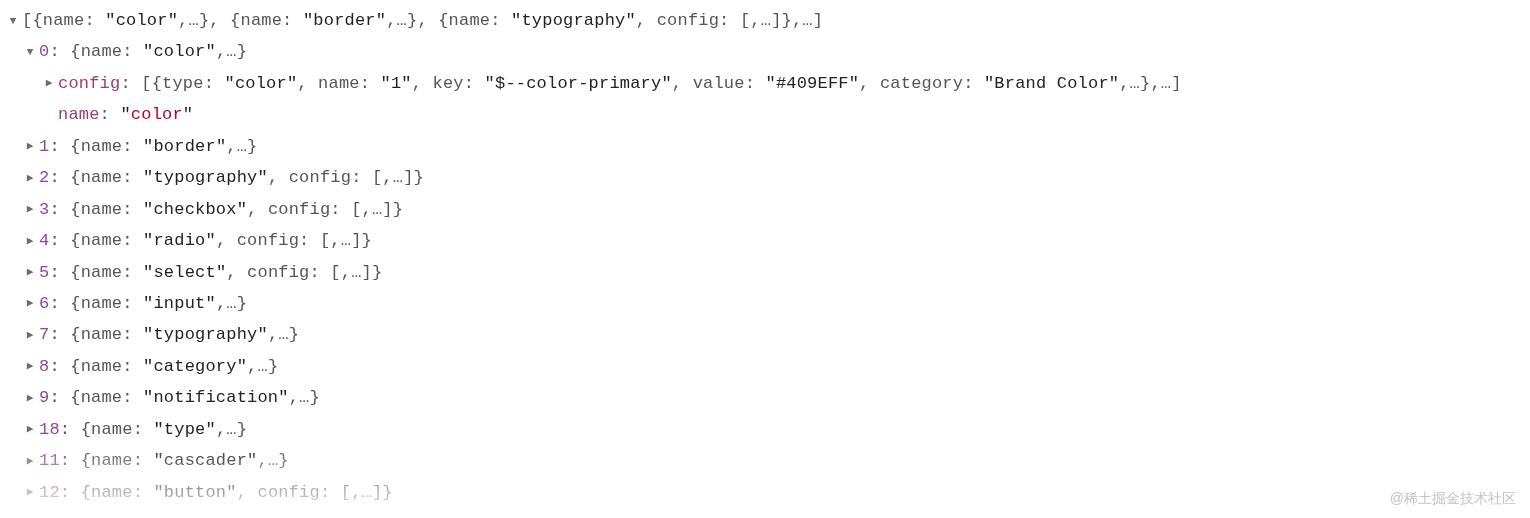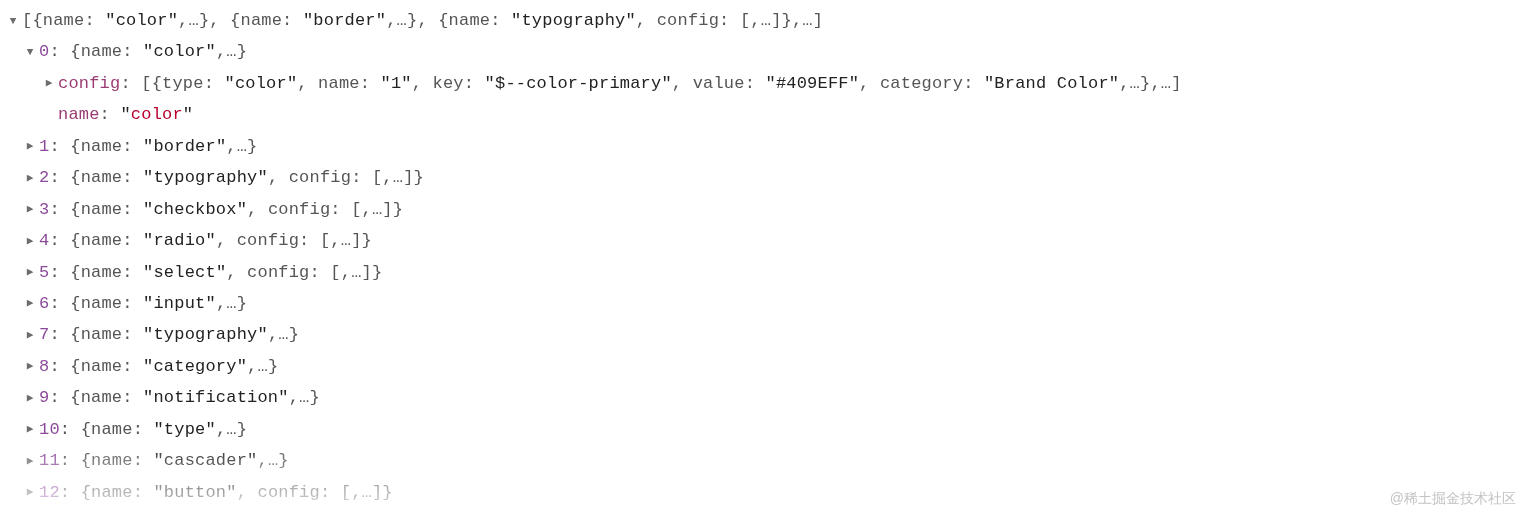--- a/index.html
+++ b/index.html
@@ -122,21 +122,21 @@
     <div class="row ind1">
       <span class="arrow right"></span>
       <span class="sq"><span class="idx">8</span><span class="gray">:</span><span class="gray"> </span><span class="gray">{</span><span class="gray">name</span><span class="gray">:</span><span class="gray"> </span>"<span>category</span>"<span class="gray">,</span><span class="gray">…</span><span class="gray">}</span></span>
     </div>
     <div class="row ind1">
       <span class="arrow right"></span>
       <span class="sq"><span class="idx">9</span><span class="gray">:</span><span class="gray"> </span><span class="gray">{</span><span class="gray">name</span><span class="gray">:</span><span class="gray"> </span>"<span>notification</span>"<span class="gray">,</span><span class="gray">…</span><span class="gray">}</span></span>
     </div>
     <div class="row ind1">
       <span class="arrow right"></span>
-      <span class="sq"><span class="idx">10</span><span class="gray">:</span><span class="gray"> </span><span class="gray">{</span><span class="gray">name</span><span class="gray">:</span><span class="gray"> </span>"<span>type</span>"<span class="gray">,</span><span class="gray">…</span><span class="gray">}</span></span>
+      <span class="sq"><span class="idx">18</span><span class="gray">:</span><span class="gray"> </span><span class="gray">{</span><span class="gray">name</span><span class="gray">:</span><span class="gray"> </span>"<span>type</span>"<span class="gray">,</span><span class="gray">…</span><span class="gray">}</span></span>
     </div>
     <div class="row ind1">
       <span class="arrow right"></span>
       <span class="sq"><span class="idx">11</span><span class="gray">:</span><span class="gray"> </span><span class="gray">{</span><span class="gray">name</span><span class="gray">:</span><span class="gray"> </span>"<span>cascader</span>"<span class="gray">,</span><span class="gray">…</span><span class="gray">}</span></span>
     </div>
     <div class="row ind1">
       <span class="arrow right"></span>
       <span class="sq"><span class="idx">12</span><span class="gray">:</span><span class="gray"> </span><span class="gray">{</span><span class="gray">name</span><span class="gray">:</span><span class="gray"> </span>"<span>button</span>"<span class="gray">,</span><span class="gray"> </span><span class="gray">config</span><span class="gray">:</span><span class="gray"> </span><span class="gray">[</span><span class="gray">,</span><span class="gray">…</span><span class="gray">]</span><span class="gray">}</span></span>
     </div>
   </div>

